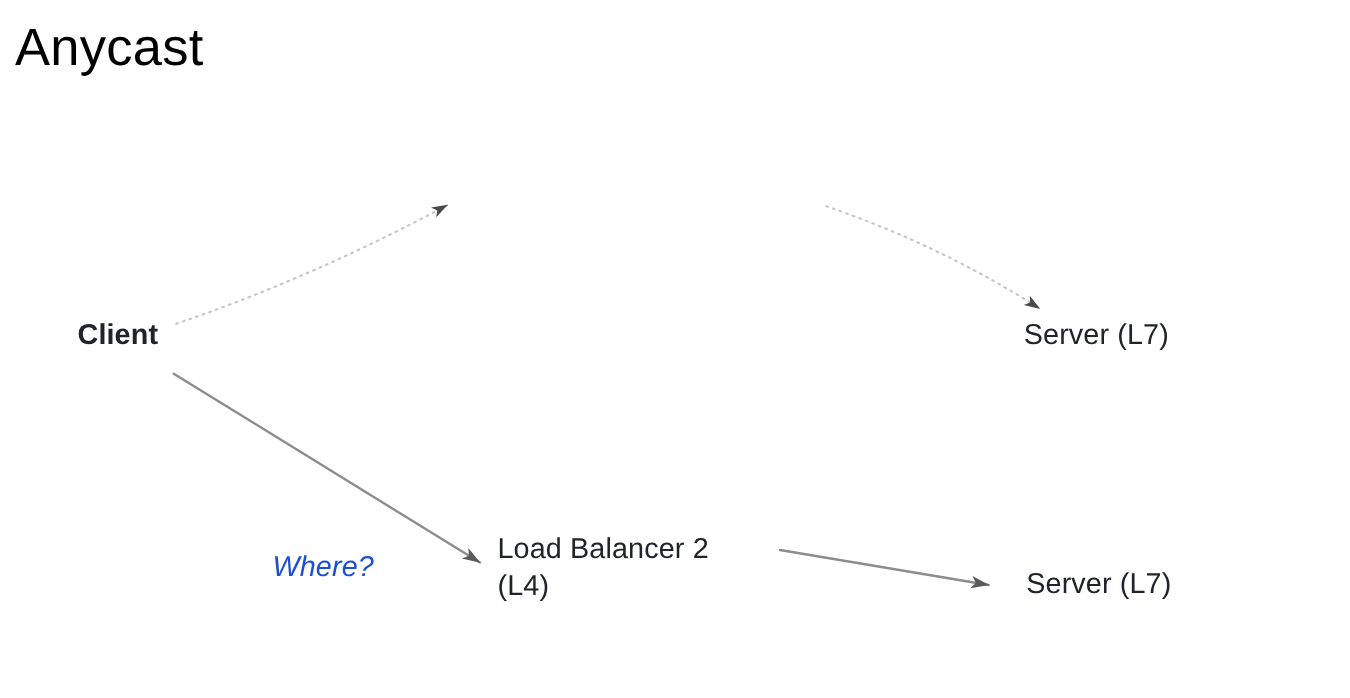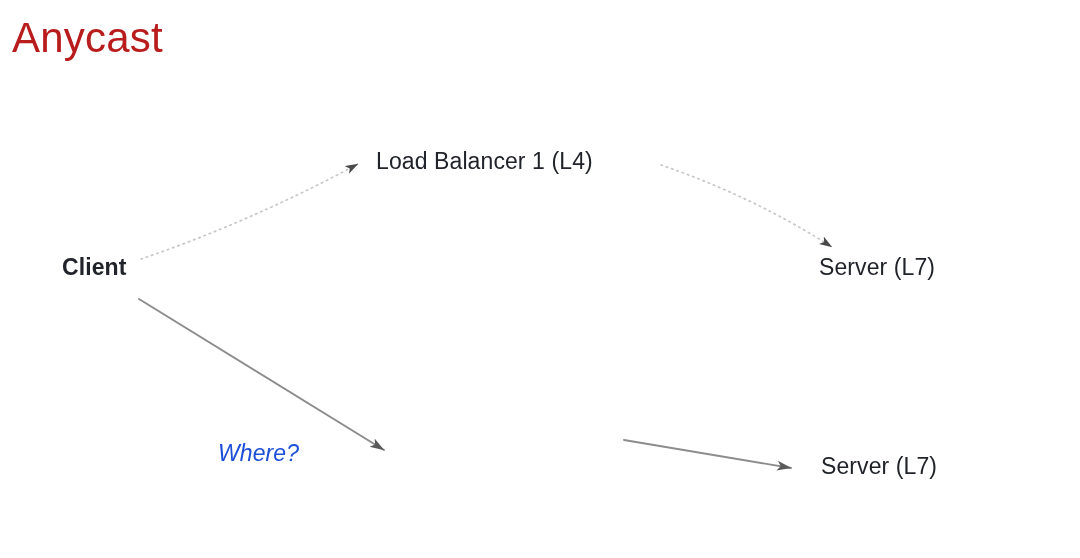--- a/index.html
+++ b/index.html
@@ -19,21 +19,21 @@
     background: #ffffff;
     overflow: hidden;
   }
   #slide-title {
     position: absolute;
     left: 12px;
     top: 14px;
     font-size: 42px;
     font-weight: 400;
     letter-spacing: 0.2px;
-    color: #b91c1c;
+    color: #000000;
     line-height: 1.12;
     white-space: nowrap;
   }
   svg.edges {
     position: absolute;
     left: 0;
     top: 0;
     width: 1080px;
     height: 558px;
     pointer-events: none;
@@ -84,22 +84,23 @@
 
     <path d="M661,165 Q752,196 832,247" fill="none" stroke="#c7c7c7" stroke-width="1.7" stroke-linecap="round" stroke-dasharray="1.4 4.2" marker-end="url(#arrow-dotted)"></path>
 
     <path d="M139,299 L384,450" fill="none" stroke="#8c8c8c" stroke-width="1.9" stroke-linecap="round" marker-end="url(#arrow-solid)"></path>
 
     <path d="M624,440 L791,468" fill="none" stroke="#8c8c8c" stroke-width="1.9" stroke-linecap="round" marker-end="url(#arrow-solid)"></path>
   </svg>
 
   <div class="node node-client">Client</div>
 
-  <div class="node node-lb1">Load Balancer 1 (L4)</div>
 
   <div class="node node-server-top">Server (L7)</div>
 
+  <div class="node node-lb2">Load Balancer 2
+(L4)</div>
 
   <div class="node node-server-bot">Server (L7)</div>
 
   <div class="edge-label label-where">Where?</div>
 
 </div>
 
 </body></html>

